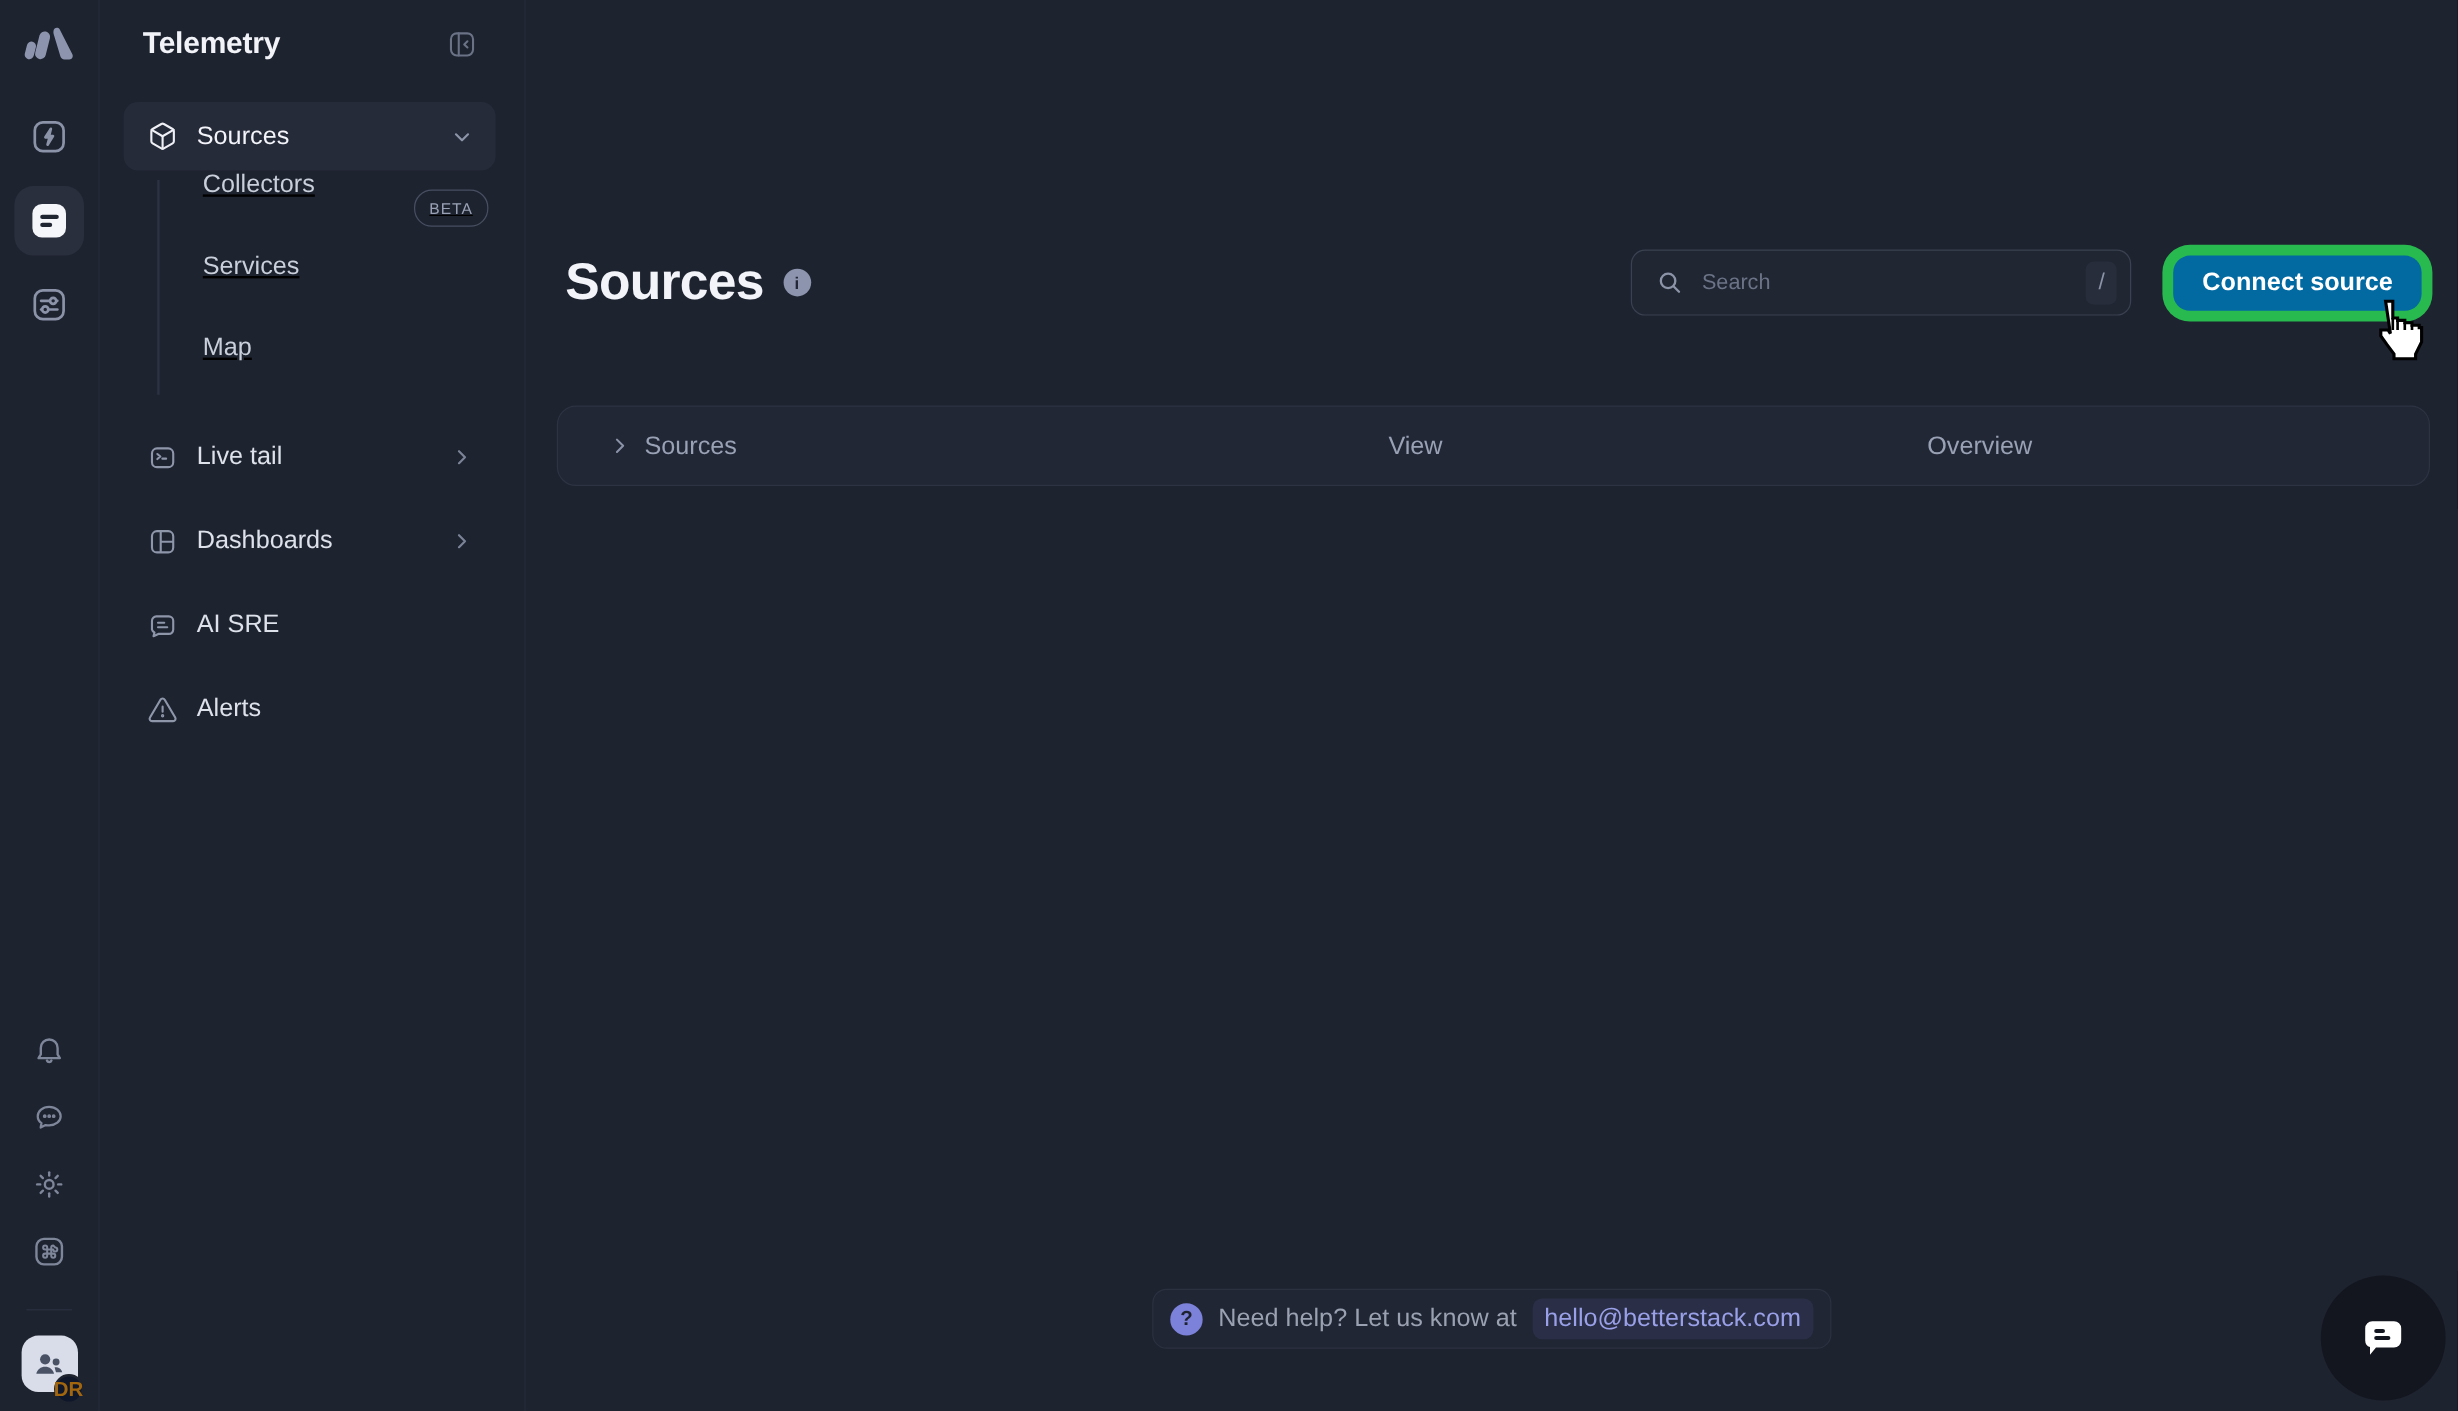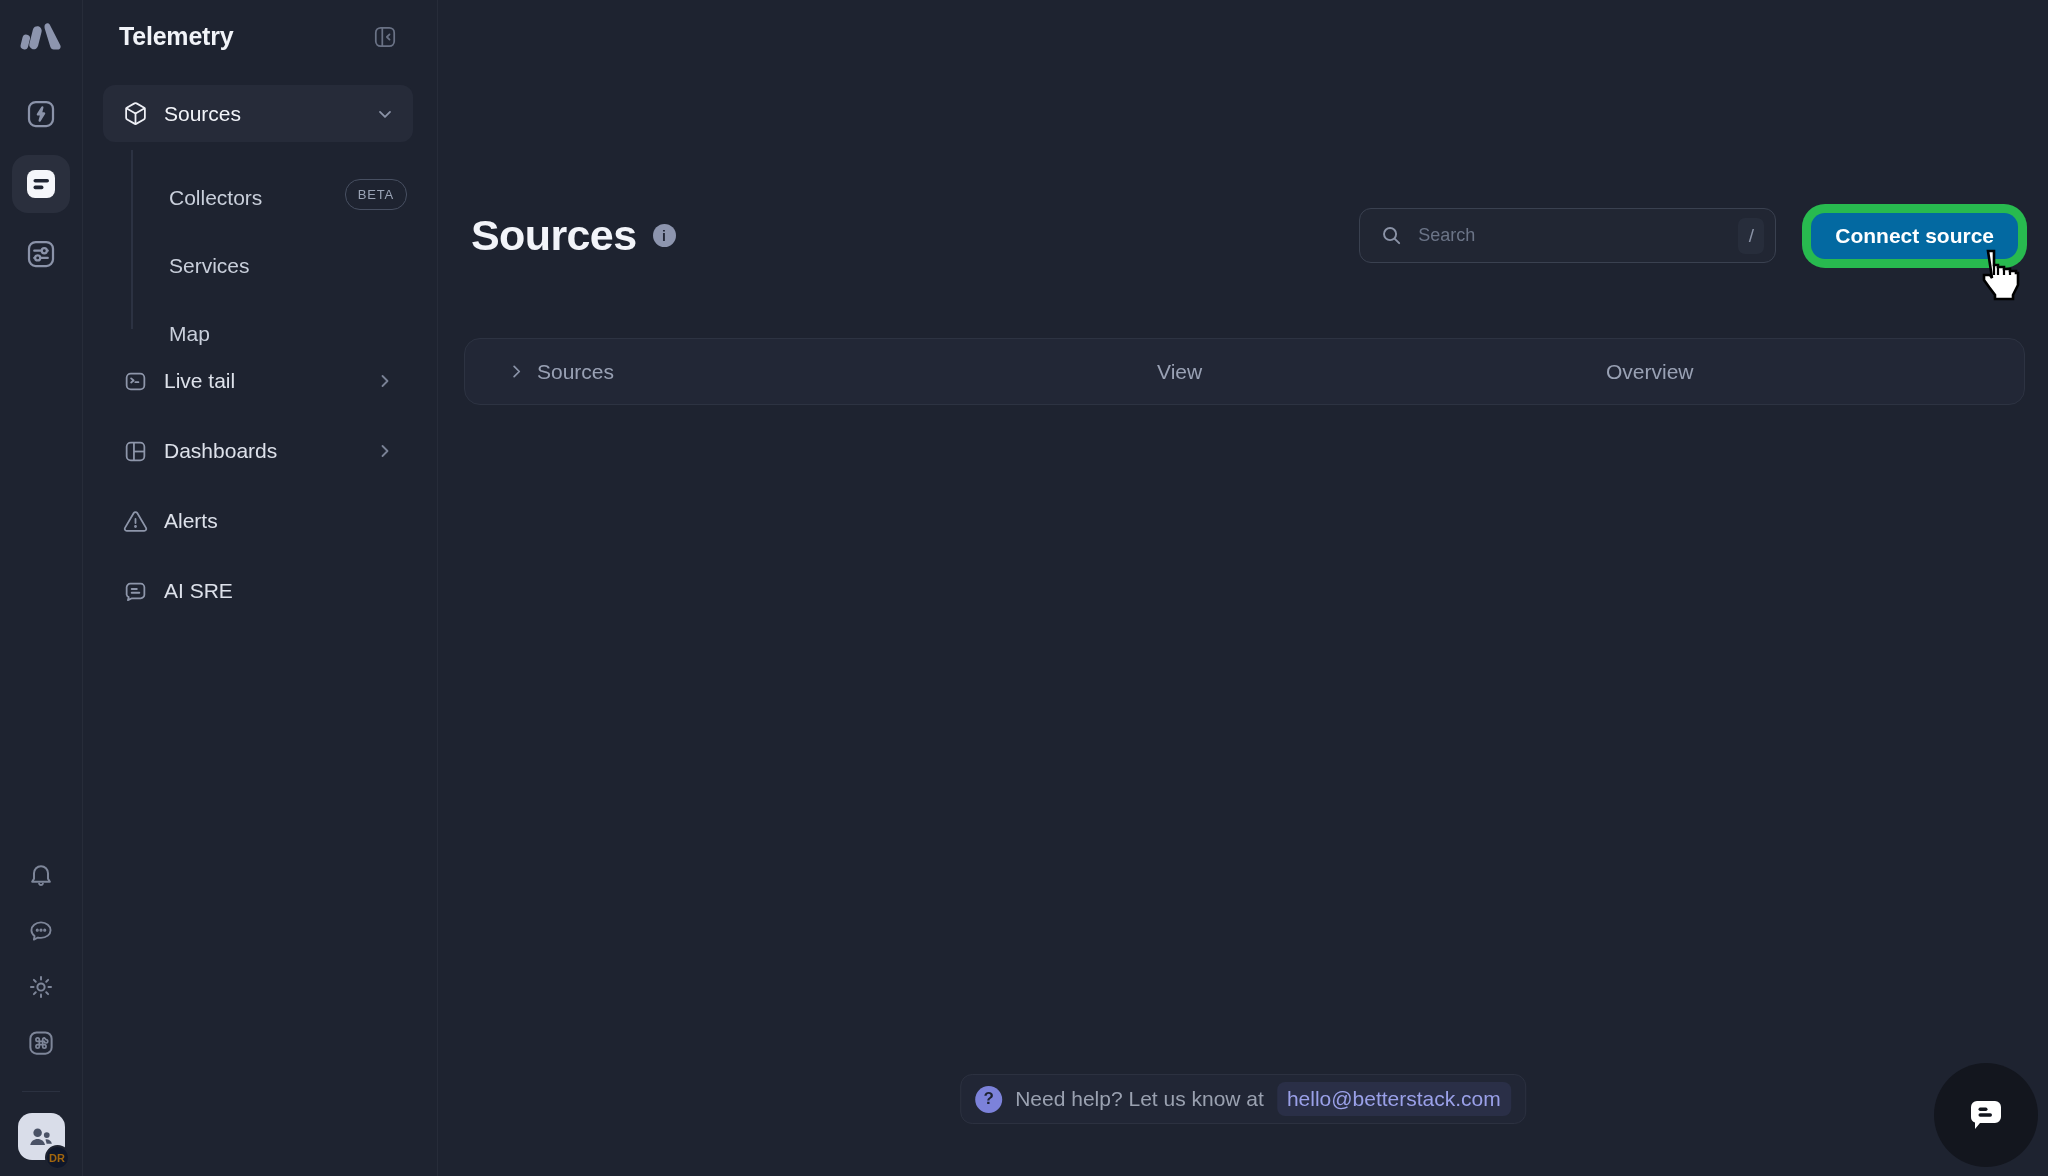--- a/index.html
+++ b/index.html
@@ -18,39 +18,39 @@
   .rail-btn.selected{background:#2a2f3d;}
   .rail-footer{margin-top:auto;display:flex;flex-direction:column;align-items:center;
                padding-bottom:16px;}
   .footer-btn{width:40px;height:40px;display:flex;align-items:center;justify-content:center;
               background:none;border:none;cursor:pointer;padding:0;margin:0;}
   .footer-btn + .footer-btn{margin-top:16px;}
   .rail-divider{width:38px;height:1px;background:#2b3140;margin:28px 0 21px;}
   .avatar{position:relative;width:47px;height:47px;background:#d9dde9;border-radius:14px;
           display:flex;align-items:center;justify-content:center;cursor:pointer;border:none;}
   .avatar-badge{position:absolute;right:-5px;bottom:-10px;width:25px;height:25px;border-radius:50%;
-          background:#0f172a;color:#a2660e;font-size:11px;font-weight:700;display:flex;
+          background:#0f172a;color:#a2660e;font-size:17px;font-weight:700;display:flex;
           align-items:center;justify-content:center;border:2px solid #1e2330;box-sizing:border-box;}
 
   
   .sidebar{width:354px;flex-shrink:0;border-right:1px solid #272c39;position:relative;}
   .sidebar-header{display:flex;align-items:flex-start;justify-content:space-between;
                   padding:22px 39px 0 36px;height:51px;box-sizing:border-box;}
   .sidebar-title{color:#f1f3f8;font-size:25px;font-weight:700;letter-spacing:-0.2px;}
   .collapse-btn{background:none;border:none;padding:0;margin-top:2px;cursor:pointer;height:26px;}
 
   .nav-item{margin:0 24px 0 20px;height:70px;border-radius:12px;display:flex;align-items:center;
             padding:0 18px 0 20px;gap:16px;cursor:pointer;box-sizing:border-box;}
   .nav-item.active{margin-top:34px;height:57px;background:#262b39;}
   .nav-label{font-size:21px;color:#dde1ea;flex:1;}
   .nav-item.active .nav-label{color:#f2f4f9;font-weight:500;}
 
   .subnav{position:relative;height:204px;}
   .subline{position:absolute;left:48px;top:8px;height:179px;width:2px;background:#2c3242;}
-  .subnav-item{height:68px;display:flex;align-items:flex-end;padding:0 24px 0 86px;cursor:pointer;}
+  .subnav-item{height:68px;display:flex;align-items:flex-start;padding:0 24px 0 86px;cursor:pointer;text-decoration:underline;}
   .subnav-label{font-size:21px;color:#c9cfdb;}
   .beta-badge{margin-left:auto;margin-right:6px;height:29px;padding:0 12px;border-radius:15px;
               border:1.5px solid #474f61;color:#9aa3b5;font-size:13px;letter-spacing:0.8px;
               display:flex;align-items:center;font-weight:500;margin-top:16px;}
 
   
   .main{flex:1;position:relative;}
   .page-header{position:absolute;top:208px;left:28px;right:30px;height:55px;
                display:flex;align-items:center;}
   .page-title{font-size:43px;font-weight:700;color:#f2f4f9;margin:0 16px 0 5px;letter-spacing:-0.6px;}
@@ -233,34 +233,34 @@
         <line x1="10.5" y1="12" x2="20.5" y2="12"></line>
       </svg>
       <span class="nav-label">Dashboards</span>
       <svg width="20" height="20" viewBox="0 0 24 24" fill="none" stroke="#7a8296" stroke-width="2.2" stroke-linecap="round" stroke-linejoin="round">
         <polyline points="9,6 15,12 9,18"></polyline>
       </svg>
     </div>
 
     <div class="nav-item">
       <svg width="25" height="25" viewBox="0 0 24 24" fill="none" stroke="#8e96aa" stroke-width="1.7" stroke-linejoin="round" stroke-linecap="round">
+        <path d="M7 4.5h10a3.5 3.5 0 0 1 3.5 3.5v7a3.5 3.5 0 0 1-3.5 3.5H8.6l-3.9 1.8.8-2.9A3.5 3.5 0 0 1 3.5 15V8A3.5 3.5 0 0 1 7 4.5z"></path>
+        <line x1="8.3" y1="9.6" x2="13.3" y2="9.6"></line>
+        <line x1="8.3" y1="13.2" x2="15.7" y2="13.2"></line>
+      </svg>
+      <span class="nav-label">AI SRE</span>
+    </div>
+
+    <div class="nav-item">
+      <svg width="25" height="25" viewBox="0 0 24 24" fill="none" stroke="#8e96aa" stroke-width="1.7" stroke-linejoin="round" stroke-linecap="round">
         <path d="M10.3 3.9 1.9 18.1a2 2 0 0 0 1.7 3h16.8a2 2 0 0 0 1.7-3L13.7 3.9a2 2 0 0 0-3.4 0z"></path>
         <line x1="12" y1="9.5" x2="12" y2="13.5"></line>
         <circle cx="12" cy="16.8" r="0.5" fill="#8e96aa"></circle>
       </svg>
       <span class="nav-label">Alerts</span>
-    </div>
-
-    <div class="nav-item">
-      <svg width="25" height="25" viewBox="0 0 24 24" fill="none" stroke="#8e96aa" stroke-width="1.7" stroke-linejoin="round" stroke-linecap="round">
-        <path d="M7 4.5h10a3.5 3.5 0 0 1 3.5 3.5v7a3.5 3.5 0 0 1-3.5 3.5H8.6l-3.9 1.8.8-2.9A3.5 3.5 0 0 1 3.5 15V8A3.5 3.5 0 0 1 7 4.5z"></path>
-        <line x1="8.3" y1="9.6" x2="13.3" y2="9.6"></line>
-        <line x1="8.3" y1="13.2" x2="15.7" y2="13.2"></line>
-      </svg>
-      <span class="nav-label">AI SRE</span>
     </div>
   </nav>
 
   <main class="main">
 
     <div class="page-header">
       <h1 class="page-title">Sources</h1>
       <span class="info-badge">i</span>
 
       <div class="search">

